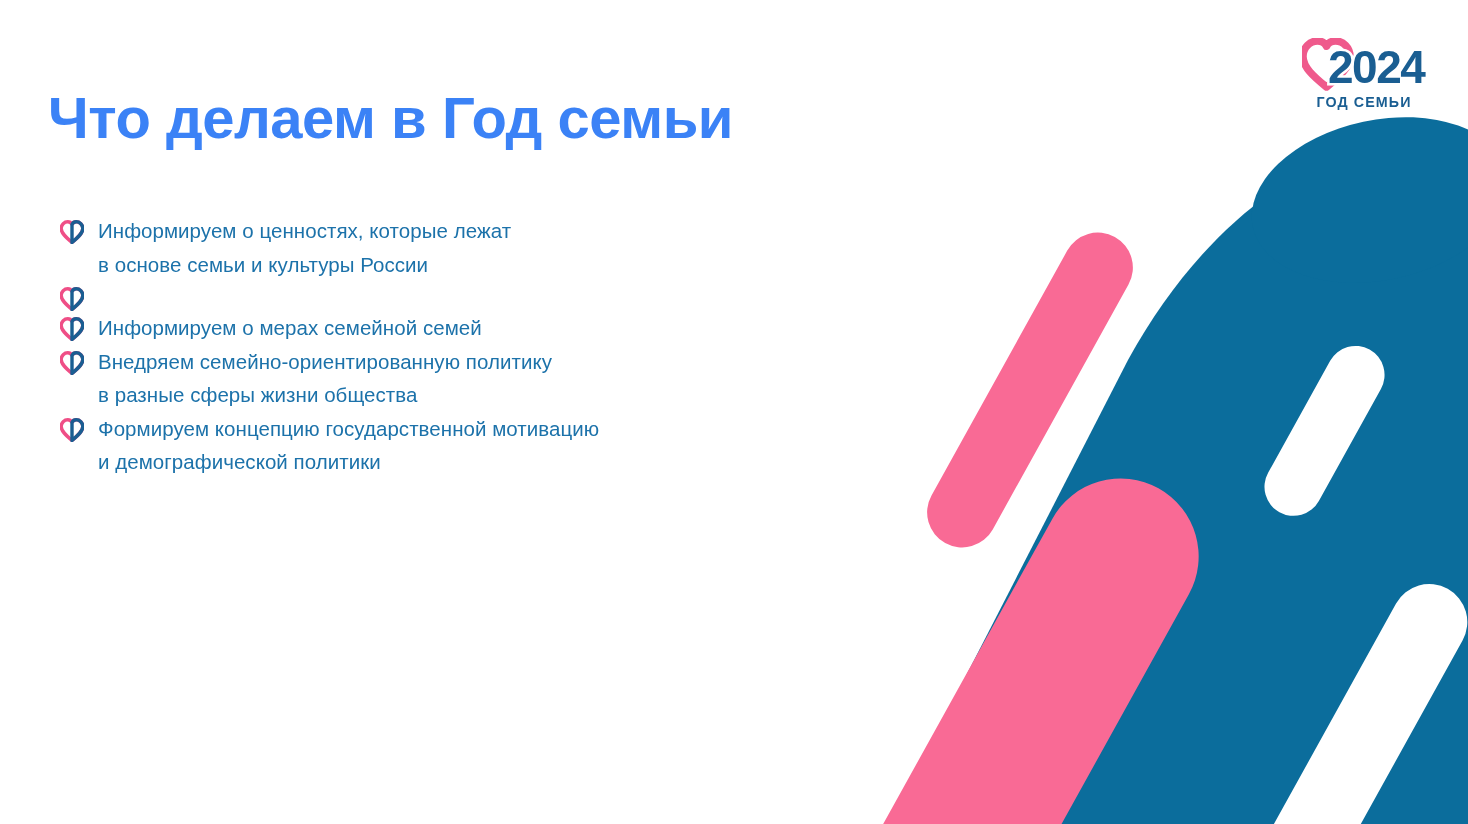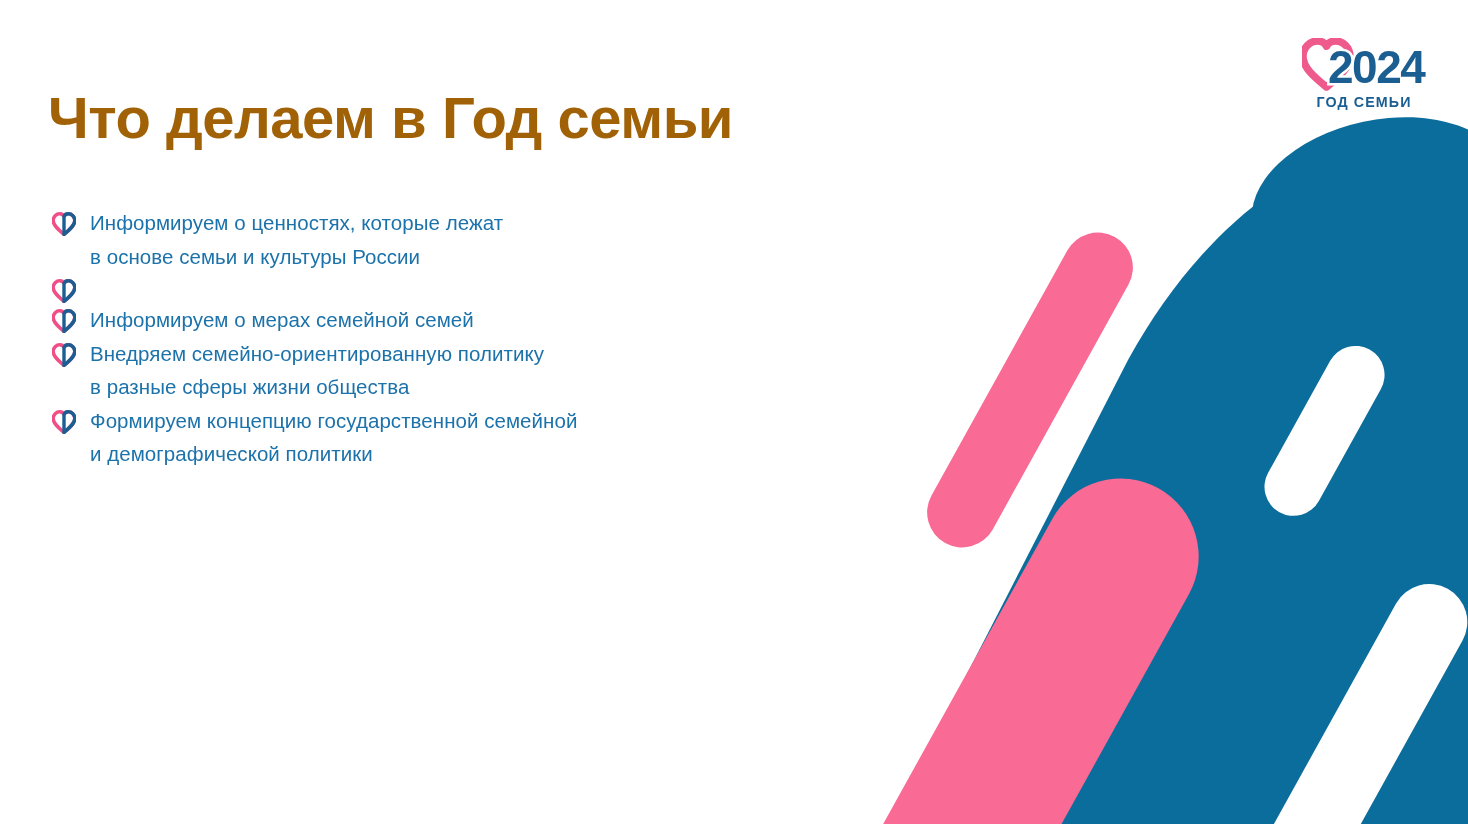--- a/index.html
+++ b/index.html
@@ -34,21 +34,21 @@
 
   
   .slide-title {
     position: absolute;
     left: 48px;
     top: 48px;
     width: 920px;
     font-size: 58px;
     line-height: 1.08;
     font-weight: bold;
-    color: #a16207;
+    color: #3b82f6;
     letter-spacing: -0.5px;
     white-space: nowrap;
   }
 
   
   .logo {
     position: absolute;
     right: 42px;
     top: 38px;
     width: 124px;
@@ -151,21 +151,21 @@
         </g>
 
         <g>
           <text x="26" y="45" font-family="'Liberation Sans', sans-serif" font-size="46" font-weight="bold" fill="#1a5e92" letter-spacing="-1.5" stroke="#ffffff" stroke-width="5" paint-order="stroke">2024</text>
         </g>
       </svg>
     </div>
     <div class="logo-caption">ГОД СЕМЬИ</div>
   </div>
 
-  <ul class="bullet-list" style="list-style:none;margin:8px;padding:0;">
+  <ul class="bullet-list" style="list-style:none;margin:16px;padding:0;">
 
     <li class="bullet-item">
       <span class="bullet-icon">
         <svg width="24" height="24" viewBox="0 0 24 24" xmlns="http://www.w3.org/2000/svg">
           <path d="M12 22.5 C5.5 17 1.2 13 1.2 8.6 C1.2 4.7 4.3 1.8 7.8 1.8 C10 1.8 11.3 3.1 12 4.4 C12.7 3.1 14 1.8 16.2 1.8 C19.7 1.8 22.8 4.7 22.8 8.6 C22.8 13 18.5 17 12 22.5 Z" fill="none" stroke="#ef4e86" stroke-width="3.4" stroke-linejoin="round"></path>
           <path d="M12 22.5 C18.5 17 22.8 13 22.8 8.6 C22.8 4.7 19.7 1.8 16.2 1.8 C14 1.8 12.7 3.1 12 4.4 L12 22.5 Z" fill="none" stroke="#1a5e92" stroke-width="3.4" stroke-linejoin="round"></path>
         </svg>
       </span>
       <span class="bullet-text">Информируем о ценностях, которые лежат
 в основе семьи и культуры России</span>
@@ -203,20 +203,20 @@
 в разные сферы жизни общества</span>
     </li>
 
     <li class="bullet-item">
       <span class="bullet-icon">
         <svg width="24" height="24" viewBox="0 0 24 24" xmlns="http://www.w3.org/2000/svg">
           <path d="M12 22.5 C5.5 17 1.2 13 1.2 8.6 C1.2 4.7 4.3 1.8 7.8 1.8 C10 1.8 11.3 3.1 12 4.4 C12.7 3.1 14 1.8 16.2 1.8 C19.7 1.8 22.8 4.7 22.8 8.6 C22.8 13 18.5 17 12 22.5 Z" fill="none" stroke="#ef4e86" stroke-width="3.4" stroke-linejoin="round"></path>
           <path d="M12 22.5 C18.5 17 22.8 13 22.8 8.6 C22.8 4.7 19.7 1.8 16.2 1.8 C14 1.8 12.7 3.1 12 4.4 L12 22.5 Z" fill="none" stroke="#1a5e92" stroke-width="3.4" stroke-linejoin="round"></path>
         </svg>
       </span>
-      <span class="bullet-text">Формируем концепцию государственной семейной
+      <span class="bullet-text">Формируем концепцию государственной мотивацию
 и демографической политики</span>
     </li>
 
 
   </ul>
 
 </div>
 
 </body></html>

